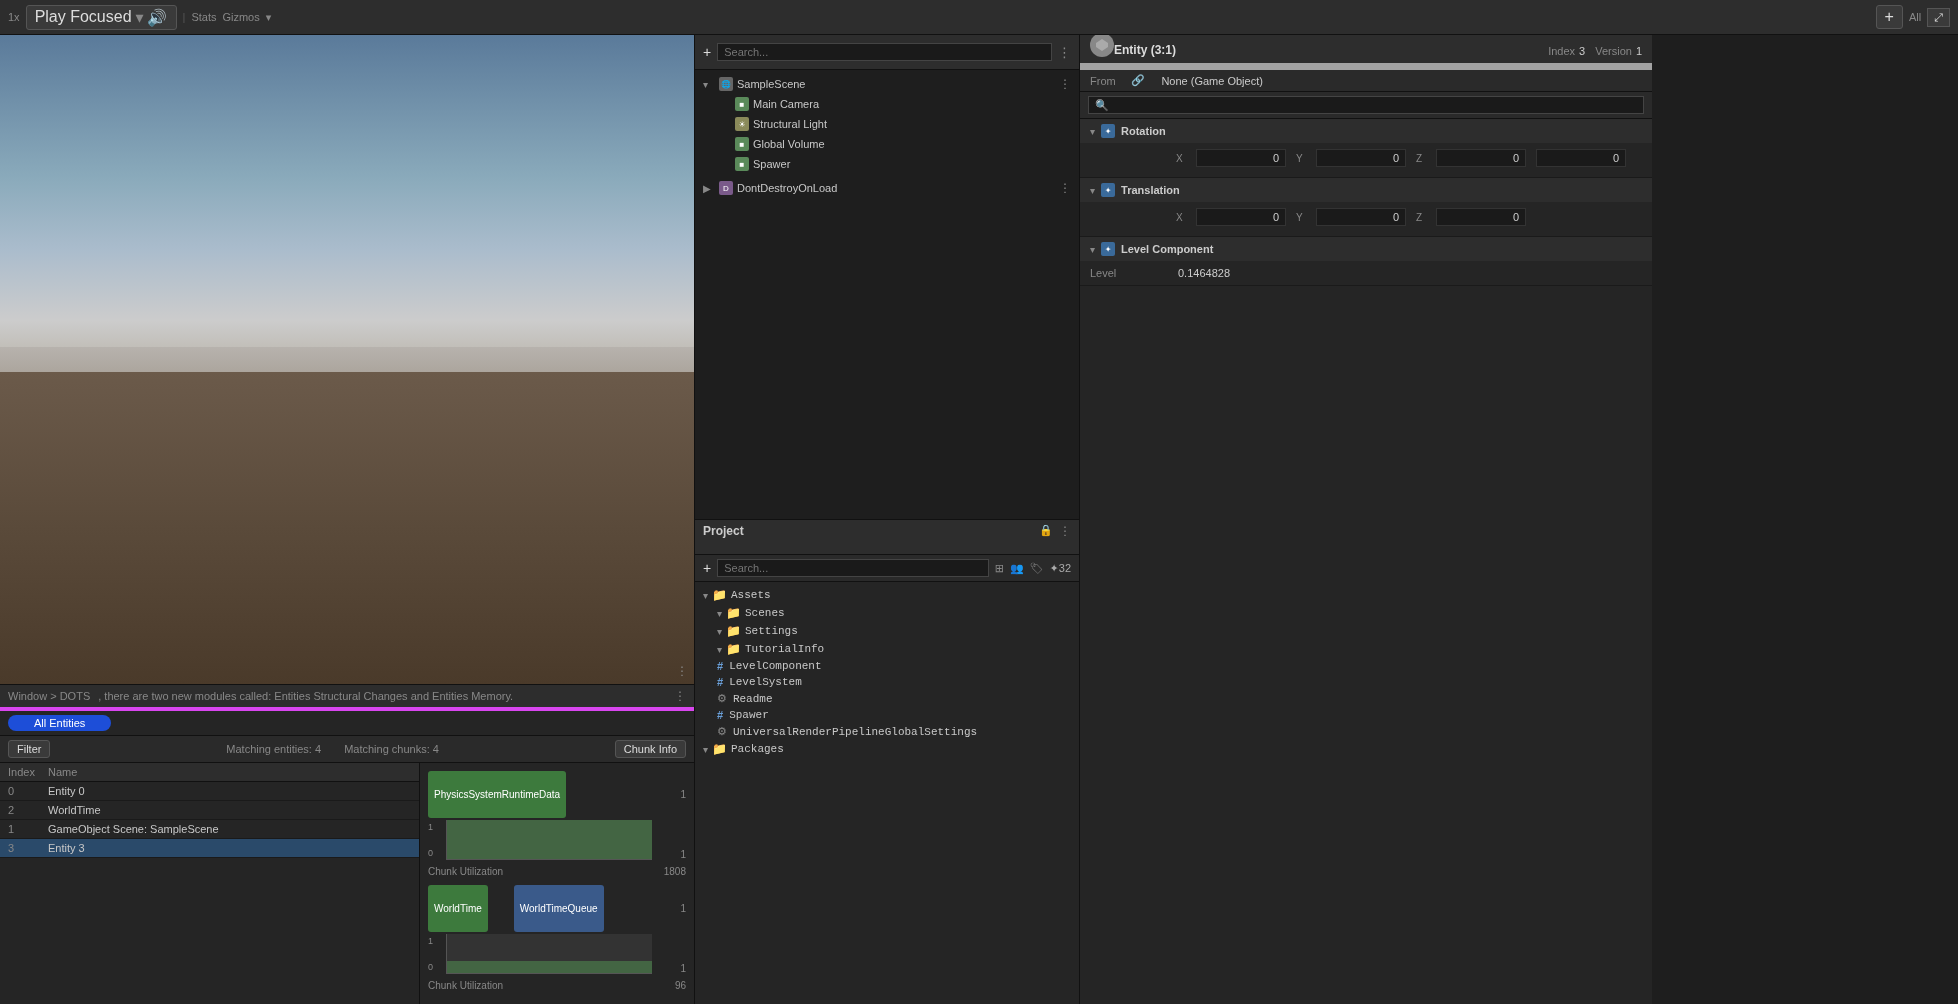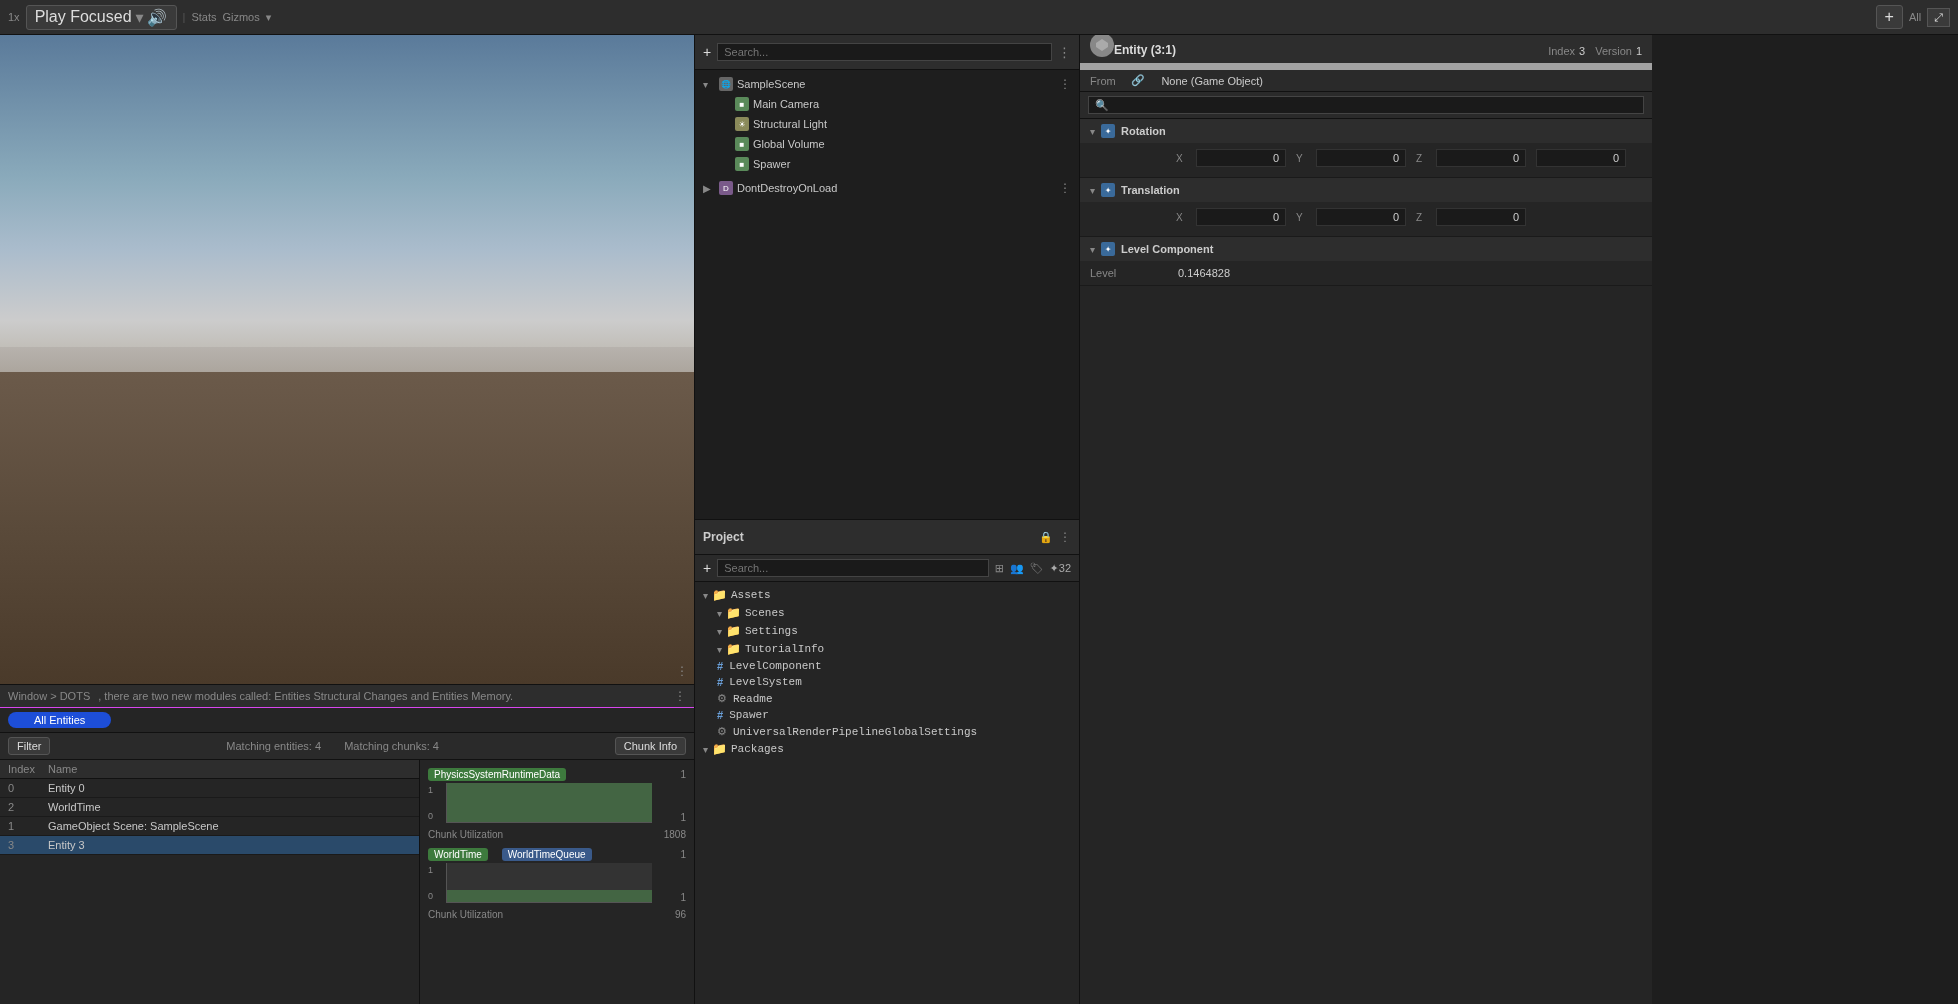--- a/index.html
+++ b/index.html
@@ -103,21 +103,21 @@
       border-top: 1px solid #111;
       display: flex;
       flex-direction: column;
       overflow: hidden;
     }
     .entity-panel-header {
       display: flex;
       align-items: center;
       padding: 4px 8px;
       background: #2d2d2d;
-      border-bottom: 1px solid #d946ef;
+      border-bottom: 4px solid #d946ef;
       gap: 8px;
       justify-content: space-between;
     }
     .entity-path {
       font-size: 11px;
       color: #888;
     }
     .entity-tabs {
       display: flex;
       gap: 4px;
@@ -199,24 +199,24 @@
     .chunk-vis {
       flex: 1;
       padding: 8px;
       overflow: hidden;
       position: relative;
     }
     .chunk-tag {
       display: inline-block;
       background: #3d7a3d;
       color: #fff;
-      padding: 1px 6px;
+      padding: 18px 6px;
       border-radius: 3px;
       font-size: 10px;
-      margin-right: 8px;
+      margin-right: 20px;
     }
     .chunk-tag.blue { background: #3a5a8a; }
 
     
     .middle-panel {
       display: flex;
       flex-direction: column;
       width: 385px;
       flex-shrink: 0;
       border-right: 1px solid #111;
@@ -271,21 +271,21 @@
     .project-panel {
       flex: 1;
       background: #252525;
       border-top: 1px solid #111;
       display: flex;
       flex-direction: column;
       overflow: hidden;
     }
     .project-header {
       display: flex;
-      align-items: center;
+      align-items: flex-start;
       padding: 4px 8px;
       background: #2d2d2d;
       border-bottom: 1px solid #111;
       gap: 6px;
       height: 35px;
     }
     .project-title { font-weight: bold; color: #ccc; font-size: 12px; }
     .project-toolbar {
       display: flex;
       align-items: center;

